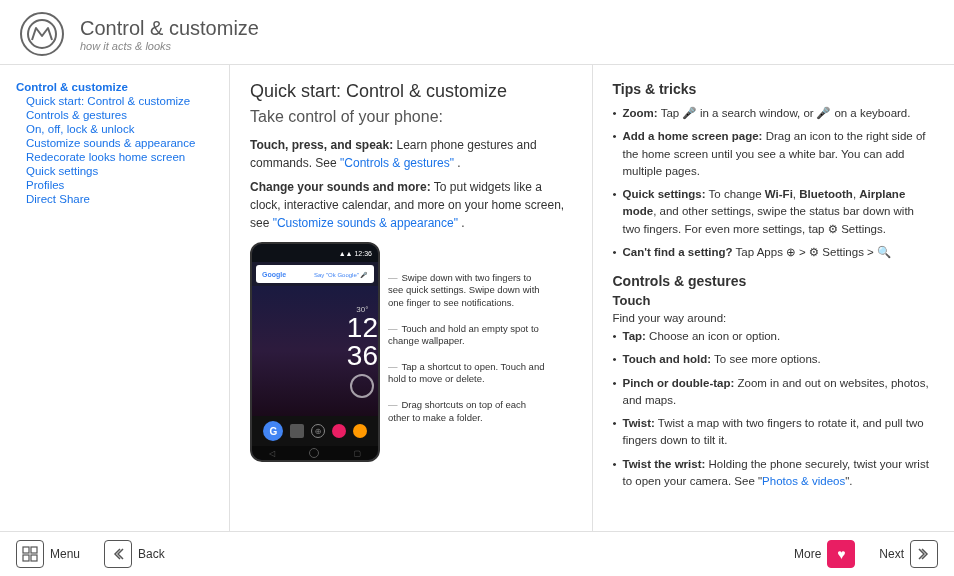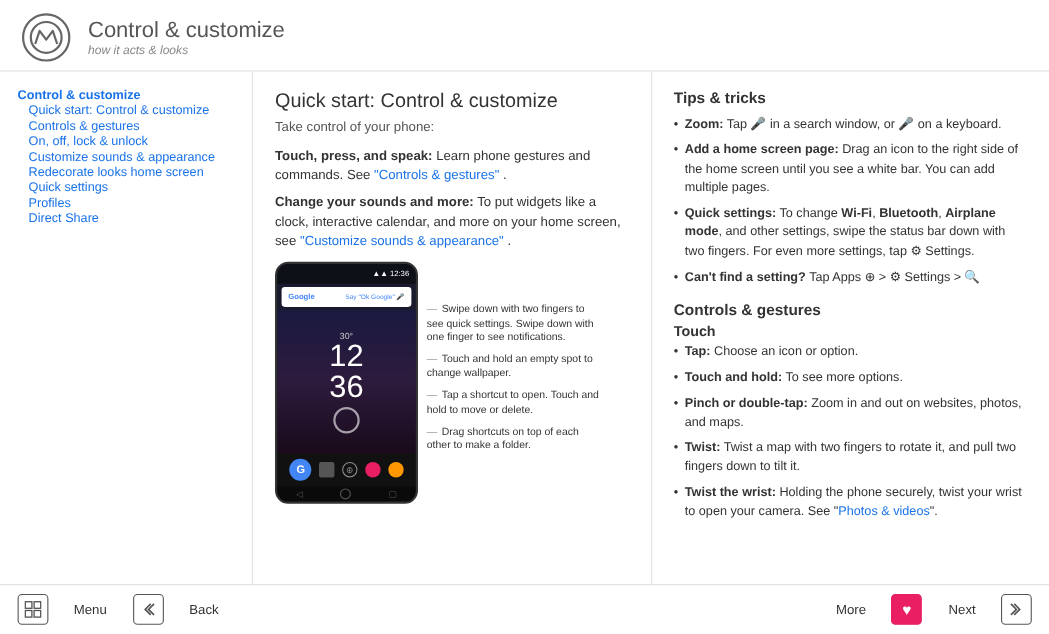--- a/index.html
+++ b/index.html
@@ -84,21 +84,21 @@
       overflow-y: auto;
       font-size: 11.5px;
     }
     .section-title {
       font-size: 18px;
       font-weight: normal;
       color: #333;
       margin-bottom: 6px;
     }
     .section-subtitle {
-      font-size: 12px;
+      font-size: 16px;
       color: #555;
       margin-bottom: 10px;
     }
     .bullet-section {
       margin-bottom: 8px;
     }
     .bullet-section p {
       margin-bottom: 6px;
       line-height: 1.5;
       font-size: 12px;
@@ -141,21 +141,21 @@
       font-size: 7px;
       color: #333;
     }
     .google-text { color: #4285f4; font-weight: bold; font-size: 7px; }
     .phone-screen-main {
       background: linear-gradient(180deg, #1a1a40 0%, #2d1b3d 50%, #1a0a1a 100%);
       height: 130px;
       position: relative;
       display: flex;
       align-items: center;
-      justify-content: center;
+      justify-content: flex-end;
     }
     .phone-time {
       color: #fff;
       font-size: 28px;
       font-weight: 400;
       text-align: center;
       line-height: 1;
     }
     .phone-bottom-bar {
       background: #111;
@@ -181,21 +181,21 @@
     .phone-nav-btn {
       width: 10px;
       height: 10px;
       border-radius: 50%;
       border: 1px solid #555;
     }
     .phone-annotations {
       margin-left: 8px;
       display: flex;
       flex-direction: column;
-      justify-content: center;
+      justify-content: space-between;
       padding: 30px 0;
     }
     .annotation {
       font-size: 9.5px;
       color: #333;
       line-height: 1.3;
       max-width: 160px;
       position: relative;
       margin-bottom: 8px;
     }
@@ -240,21 +240,21 @@
     .footer {
       border-top: 1px solid #e0e0e0;
       display: flex;
       align-items: center;
       padding: 8px 16px;
       gap: 24px;
     }
     .footer-btn {
       display: flex;
       align-items: center;
-      gap: 23px;
+      gap: 6px;
       font-size: 12px;
       color: #333;
       cursor: pointer;
     }
     .footer-icon {
       width: 28px;
       height: 28px;
       border: 1.5px solid #555;
       border-radius: 4px;
       display: flex;
@@ -376,20 +376,21 @@
       <span class="bold">Quick settings:</span>
       <span> To change <span class="bold">Wi-Fi</span>, <span class="bold">Bluetooth</span>, <span class="bold">Airplane mode</span>, and other settings, swipe the status bar down with two fingers. For even more settings, tap ⚙ Settings.</span>
     </div>
     <div class="tips-bullet">
       <span class="bold">Can't find a setting?</span>
       <span> Tap Apps ⊕ &gt; ⚙ Settings &gt; 🔍</span>
     </div>
 
     <div class="controls-title">Controls &amp; gestures</div>
     <div class="controls-sub">Touch</div>
+    <div class="controls-desc">Find your way around:</div>
 
     <div class="tips-bullet"><span class="bold">Tap:</span> Choose an icon or option.</div>
     <div class="tips-bullet"><span class="bold">Touch and hold:</span> To see more options.</div>
     <div class="tips-bullet"><span class="bold">Pinch or double-tap:</span> Zoom in and out on websites, photos, and maps.</div>
     <div class="tips-bullet"><span class="bold">Twist:</span> Twist a map with two fingers to rotate it, and pull two fingers down to tilt it.</div>
     <div class="tips-bullet"><span class="bold">Twist the wrist:</span> Holding the phone securely, twist your wrist to open your camera. See "<span class="link-blue">Photos &amp; videos</span>".</div>
 
   </div>
 </div>
 

